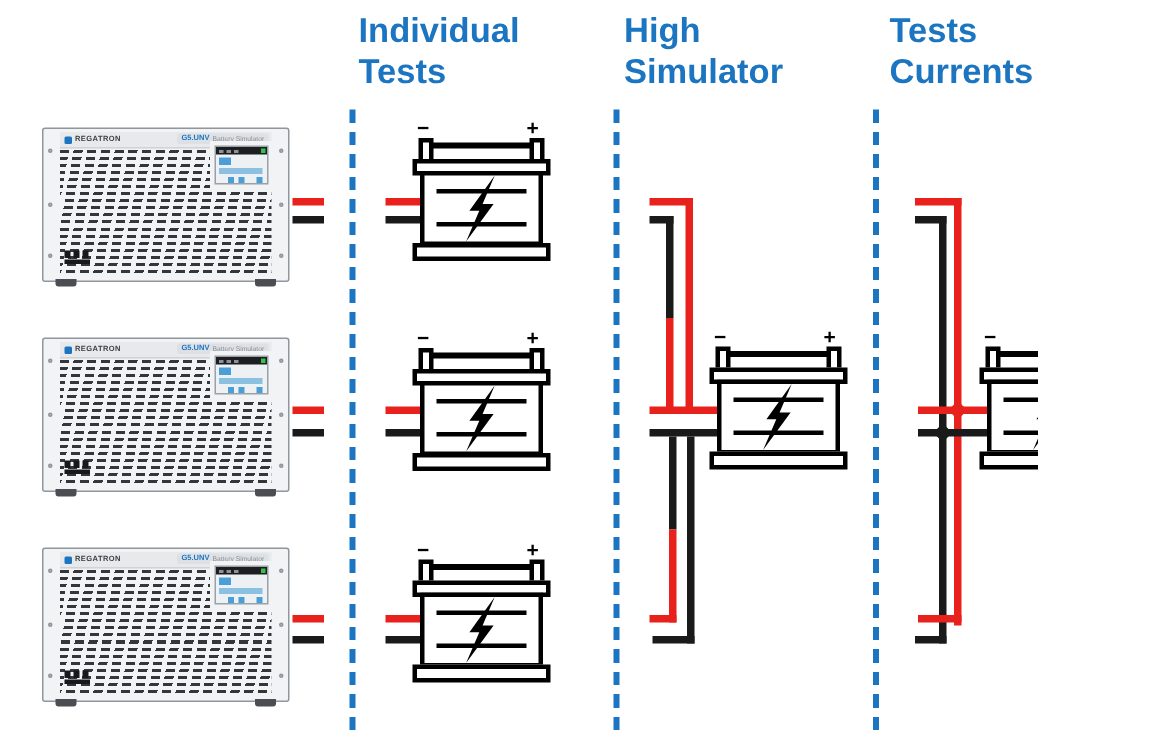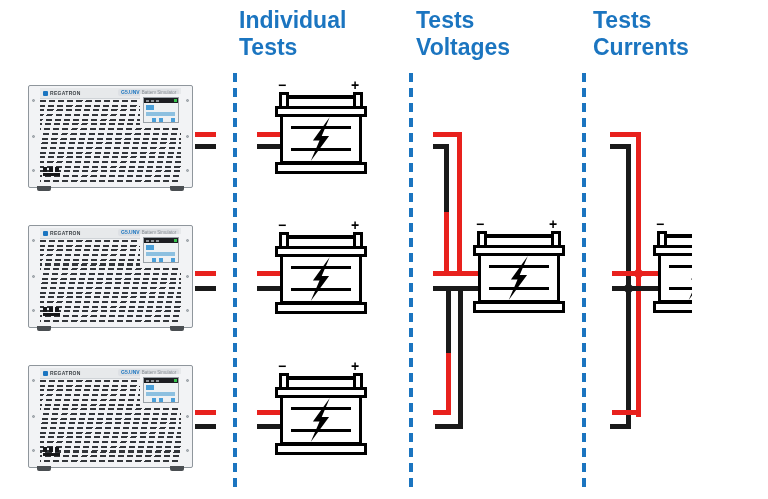--- a/index.html
+++ b/index.html
@@ -100,21 +100,21 @@
   .device .connector .bar{position:absolute;left:0;top:6px;width:17px;height:3px;background:#17181a;}
   .device .screw{position:absolute;width:3px;height:3px;border-radius:50%;background:#b2b8be;border:1px solid #8f969c;box-sizing:border-box;}
   .device .foot{position:absolute;bottom:-4px;width:14px;height:5px;background:#4a4e52;border-radius:0 0 2px 2px;}
 </style>
 </head>
 <body>
 
 <div id="stage">
 
   <div class="col-header" style="left:239px;width:118px;">Individual Tests</div>
-  <div class="col-header" style="left:416px;width:105px;">Tests Voltages</div>
+  <div class="col-header" style="left:416px;width:105px;">High Simulator</div>
   <div class="col-header" style="left:593px;width:110px;">Tests Currents</div>
 
   <div class="separator" style="left:233px;"></div>
   <div class="separator" style="left:409px;"></div>
   <div class="separator" style="left:582px;"></div>
 
   <div class="wire red" style="left:195px;top:132px;width:21px;height:5px;"></div>
   <div class="wire black" style="left:195px;top:144px;width:21px;height:5px;"></div>
   <div class="wire red" style="left:195px;top:271px;width:21px;height:5px;"></div>
   <div class="wire black" style="left:195px;top:286px;width:21px;height:5px;"></div>

